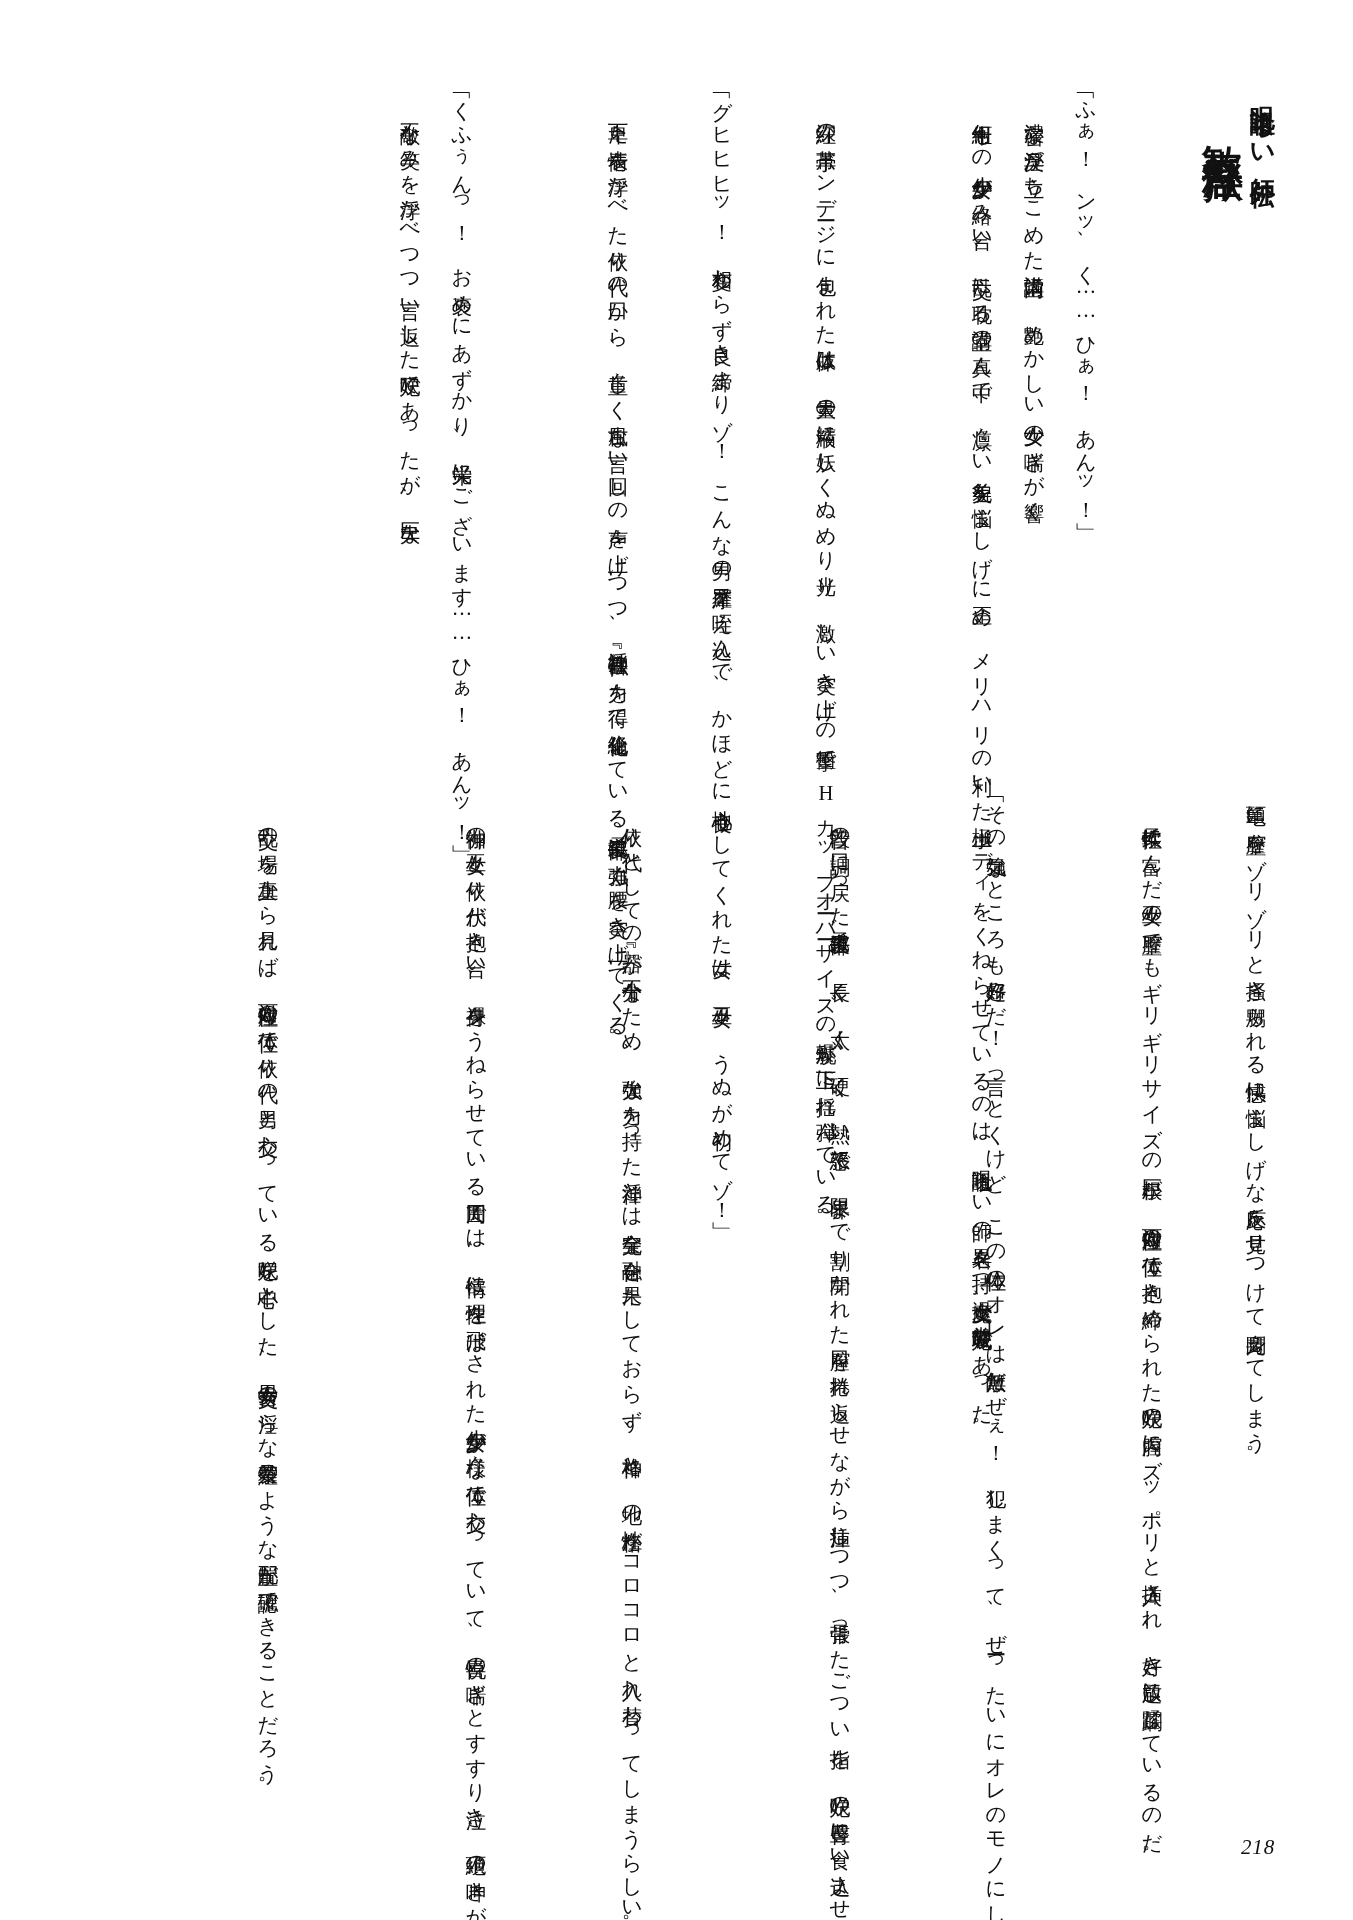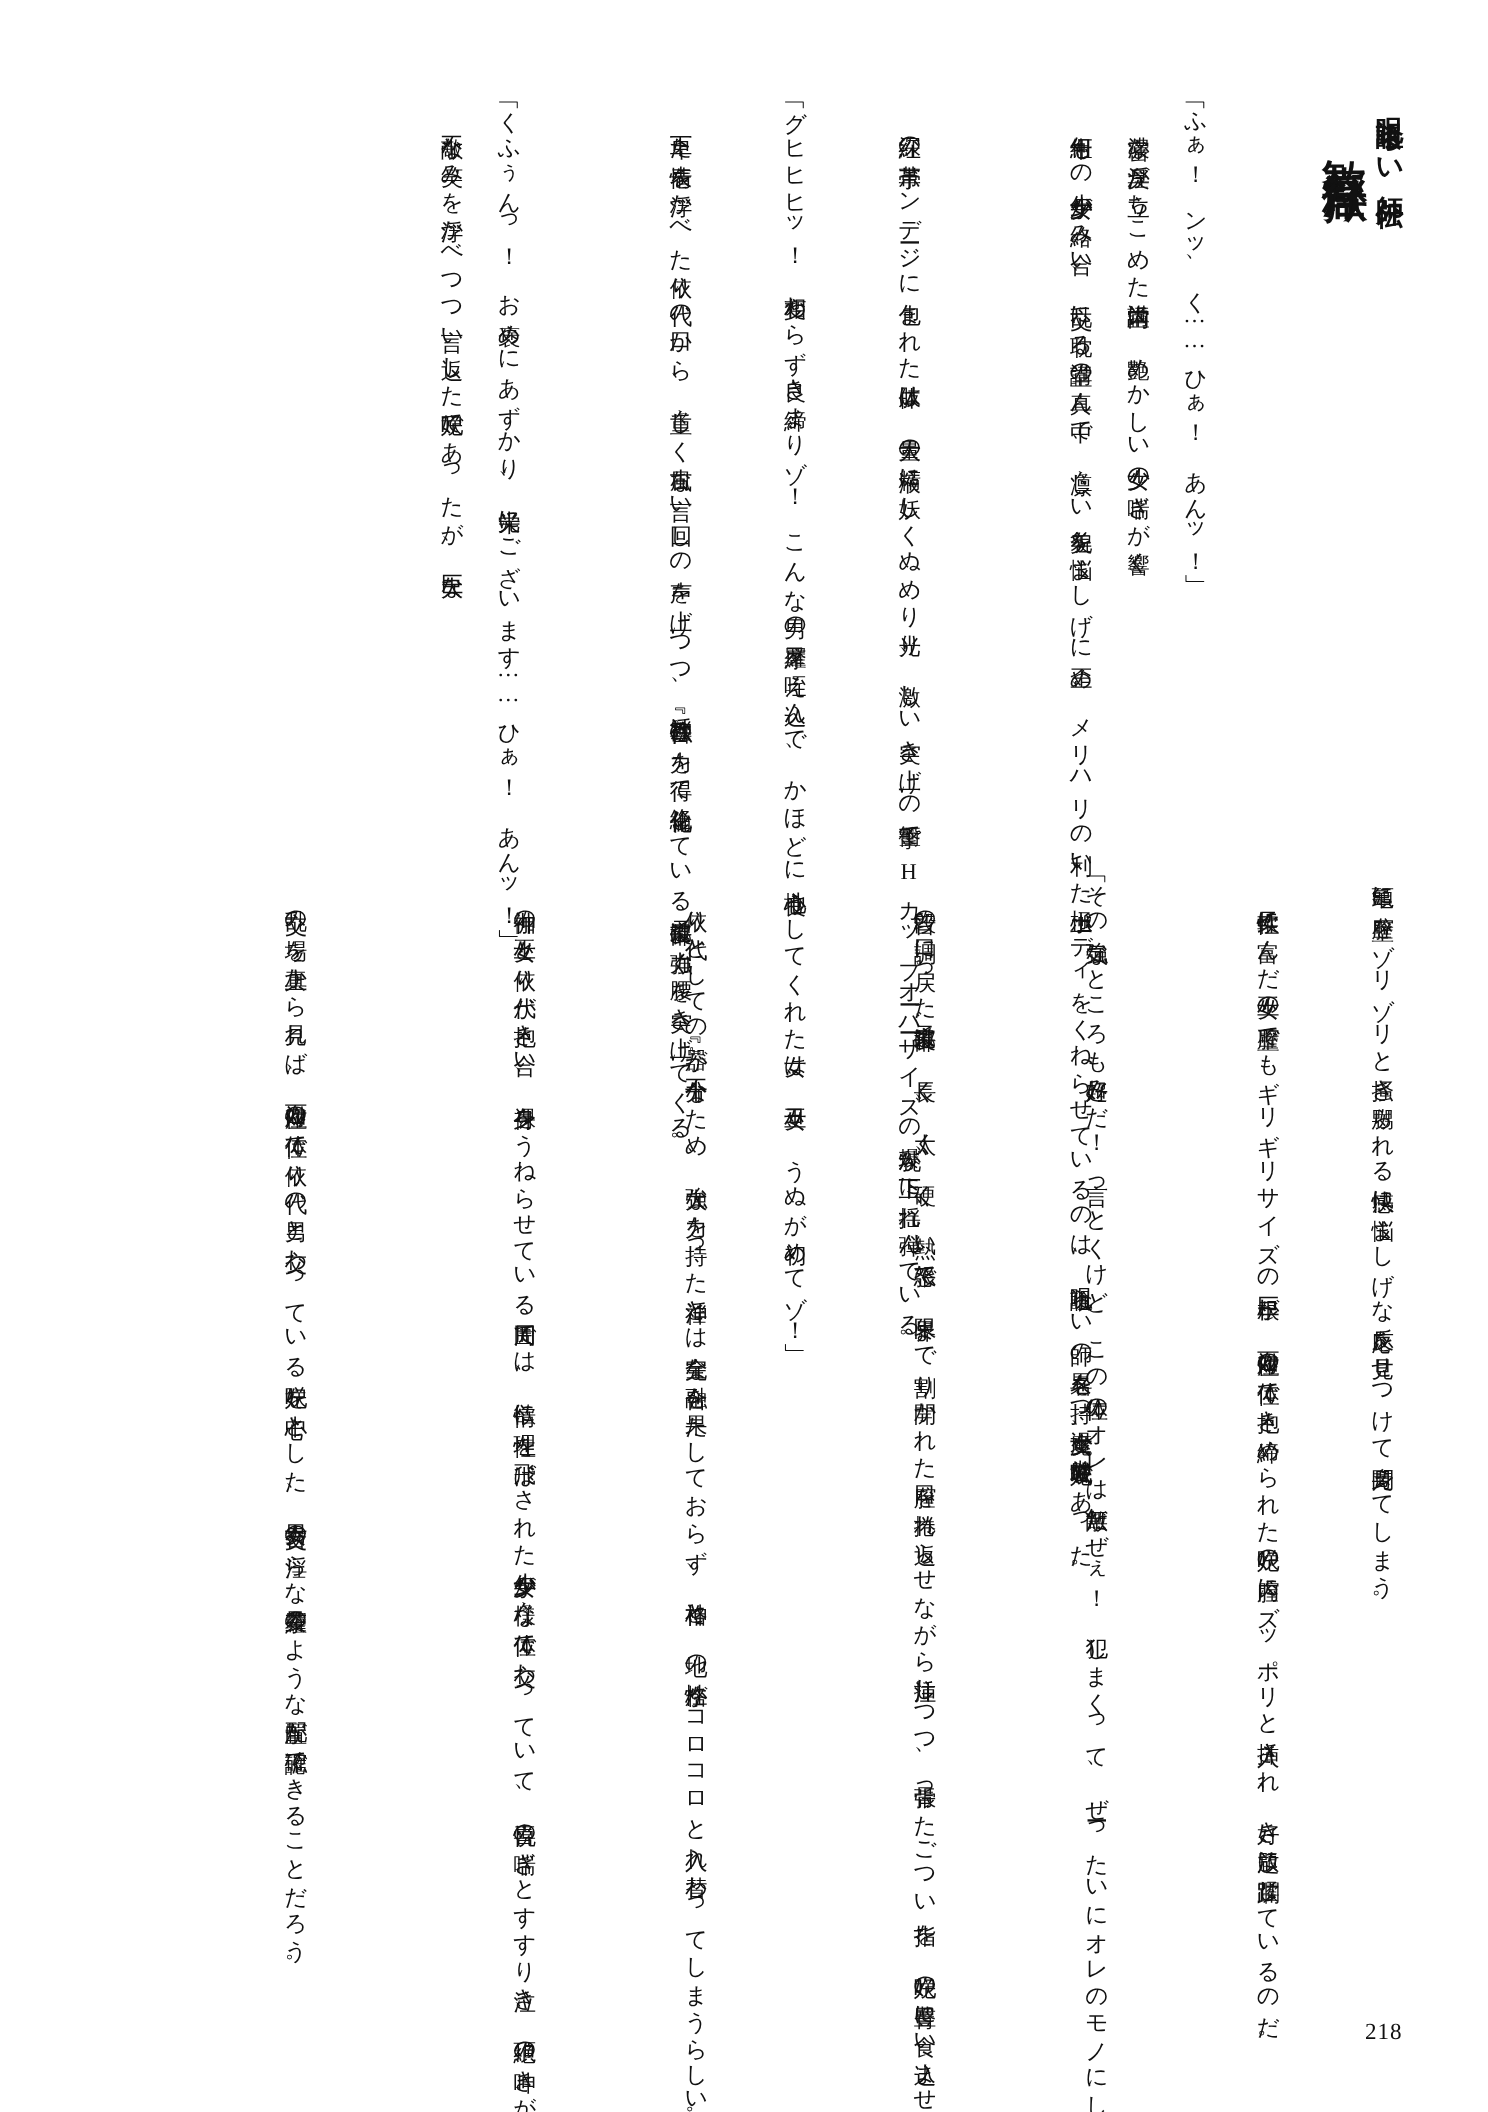--- a/index.html
+++ b/index.html
@@ -72,20 +72,21 @@
   }
 
   .page-number {
     position: absolute;
     right: 78px;
     bottom: 60px;
     font-size: 21px;
     letter-spacing: 0.04em;
     font-family: "Liberation Serif", "DejaVu Serif", serif;
     color: #111;
+    font-style: italic;
   }
 </style>
 </head>
 <body>
 
 <div class="page">
 
   <div class="title-block vtext">
     <div class="series-title">呪詛喰らい師外伝</div>
     <div class="chapter-title">歓喜淫獄</div>

